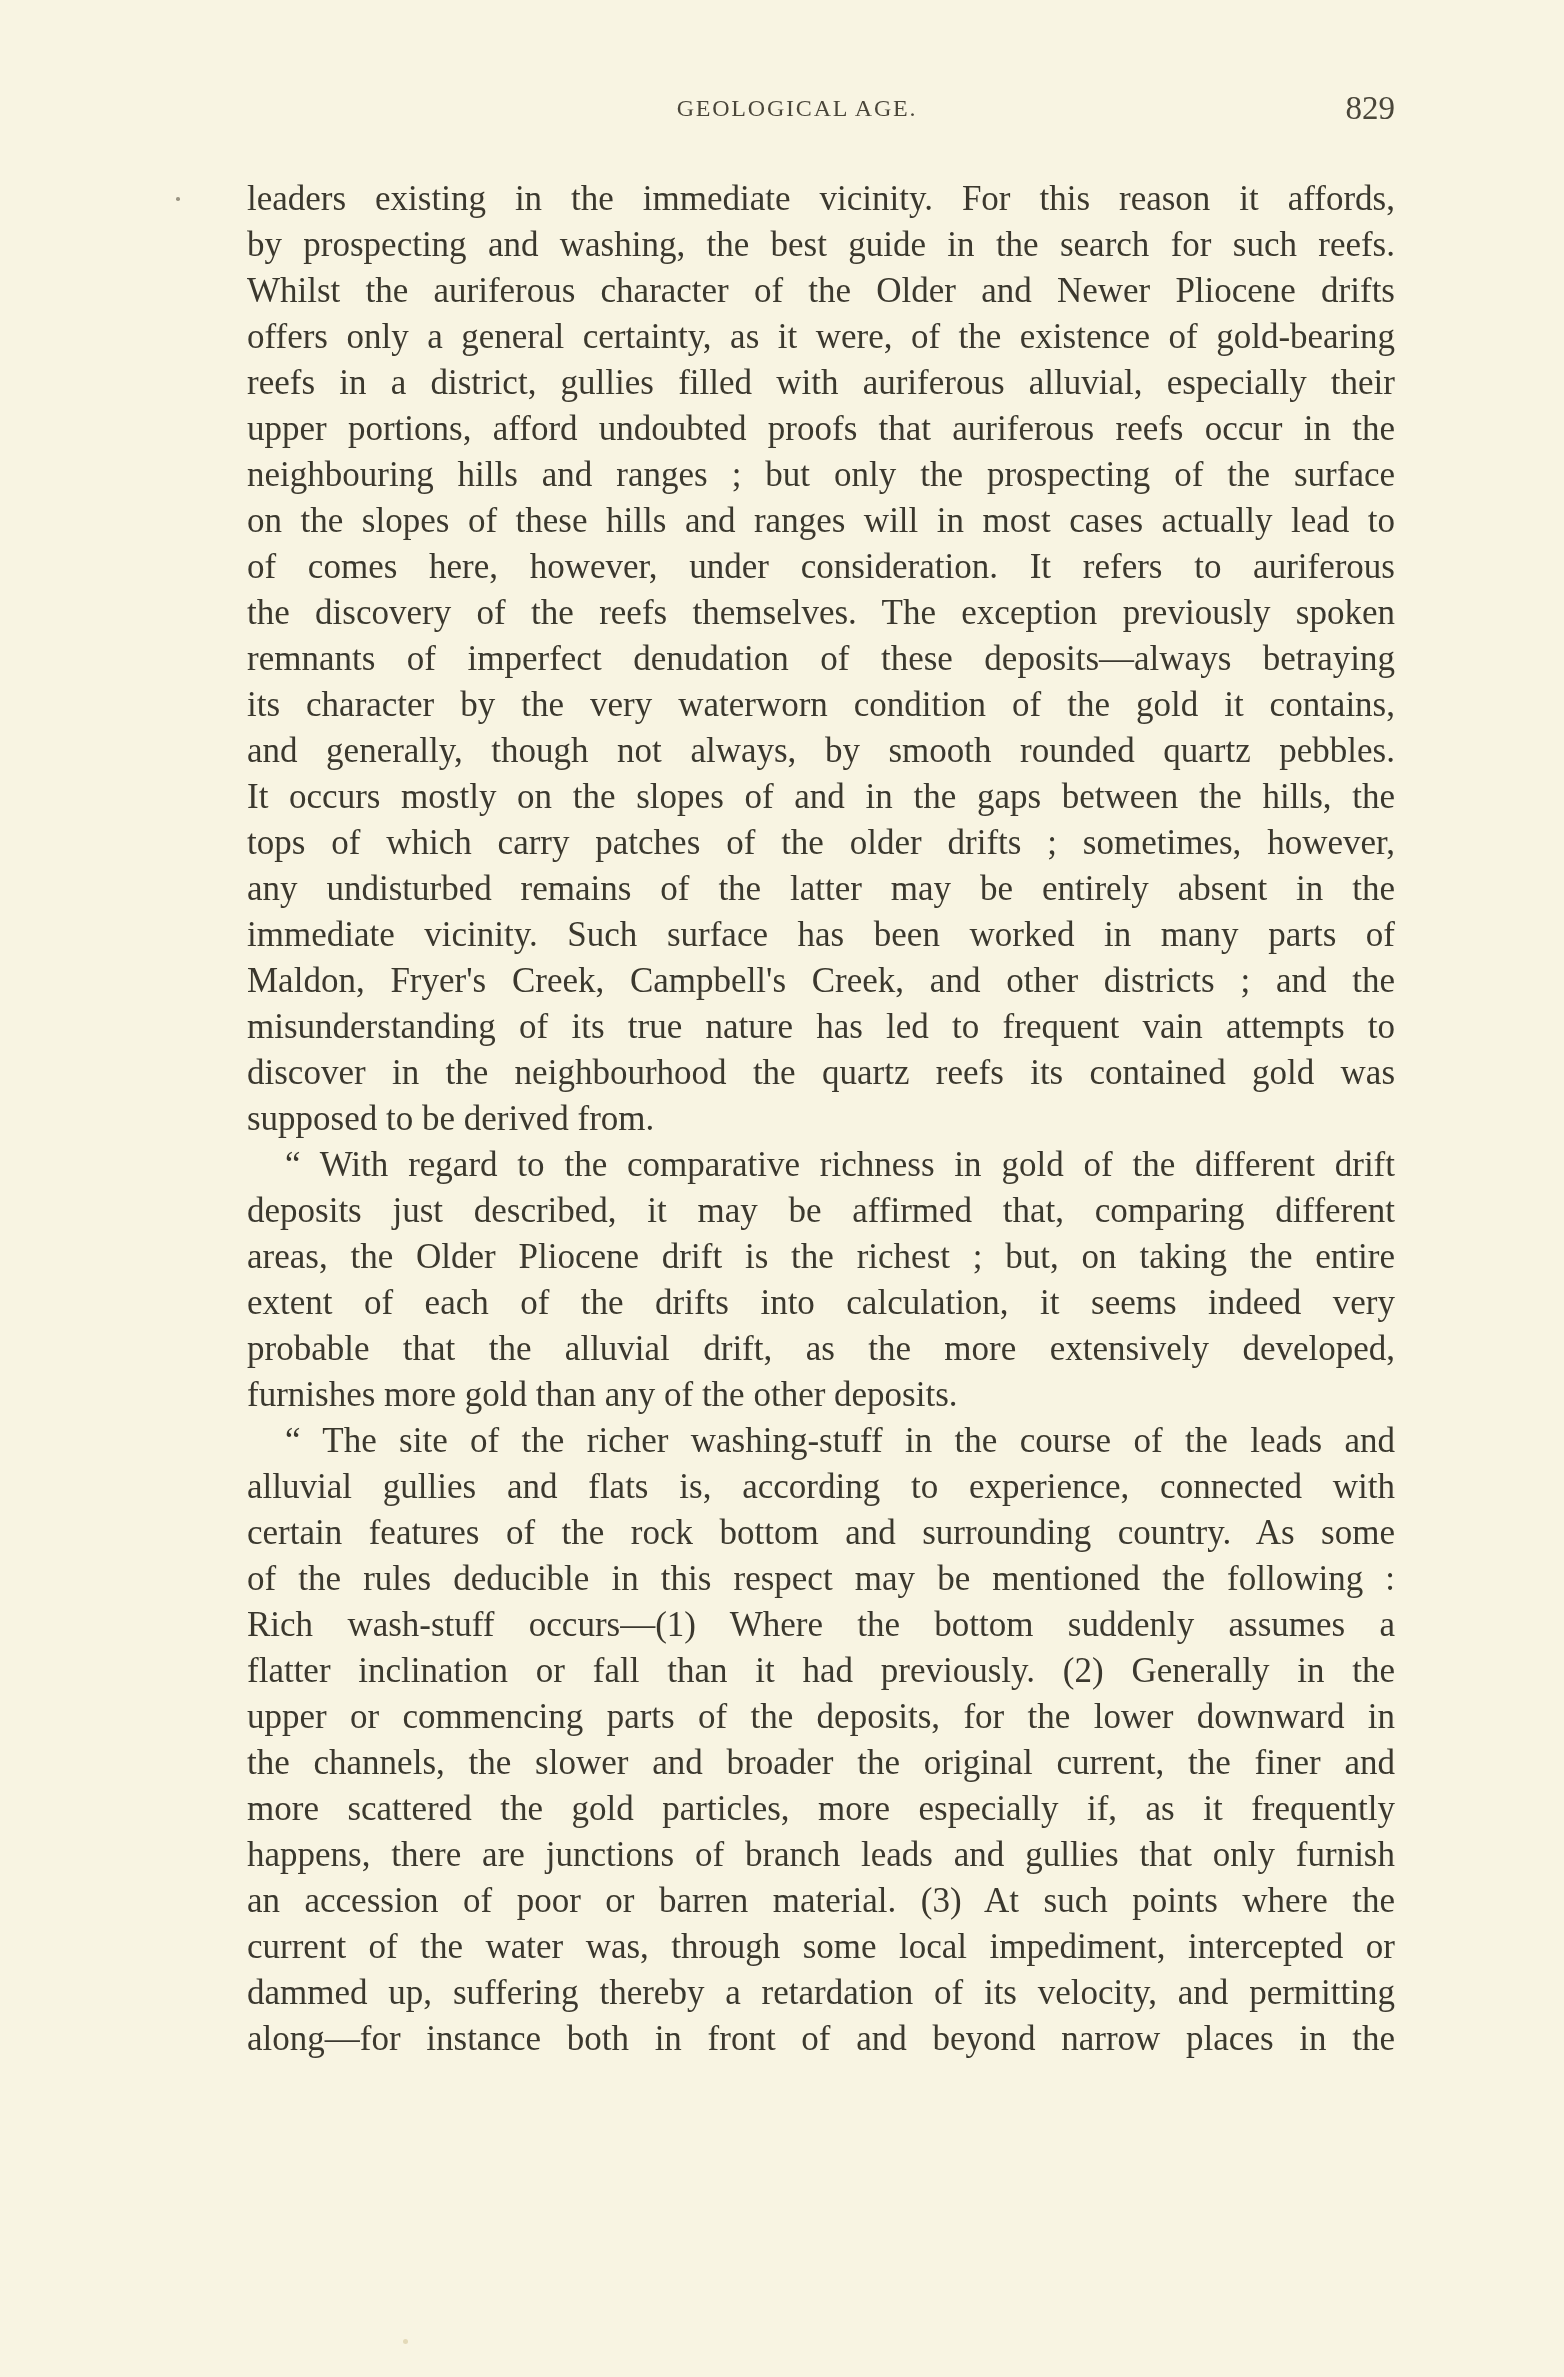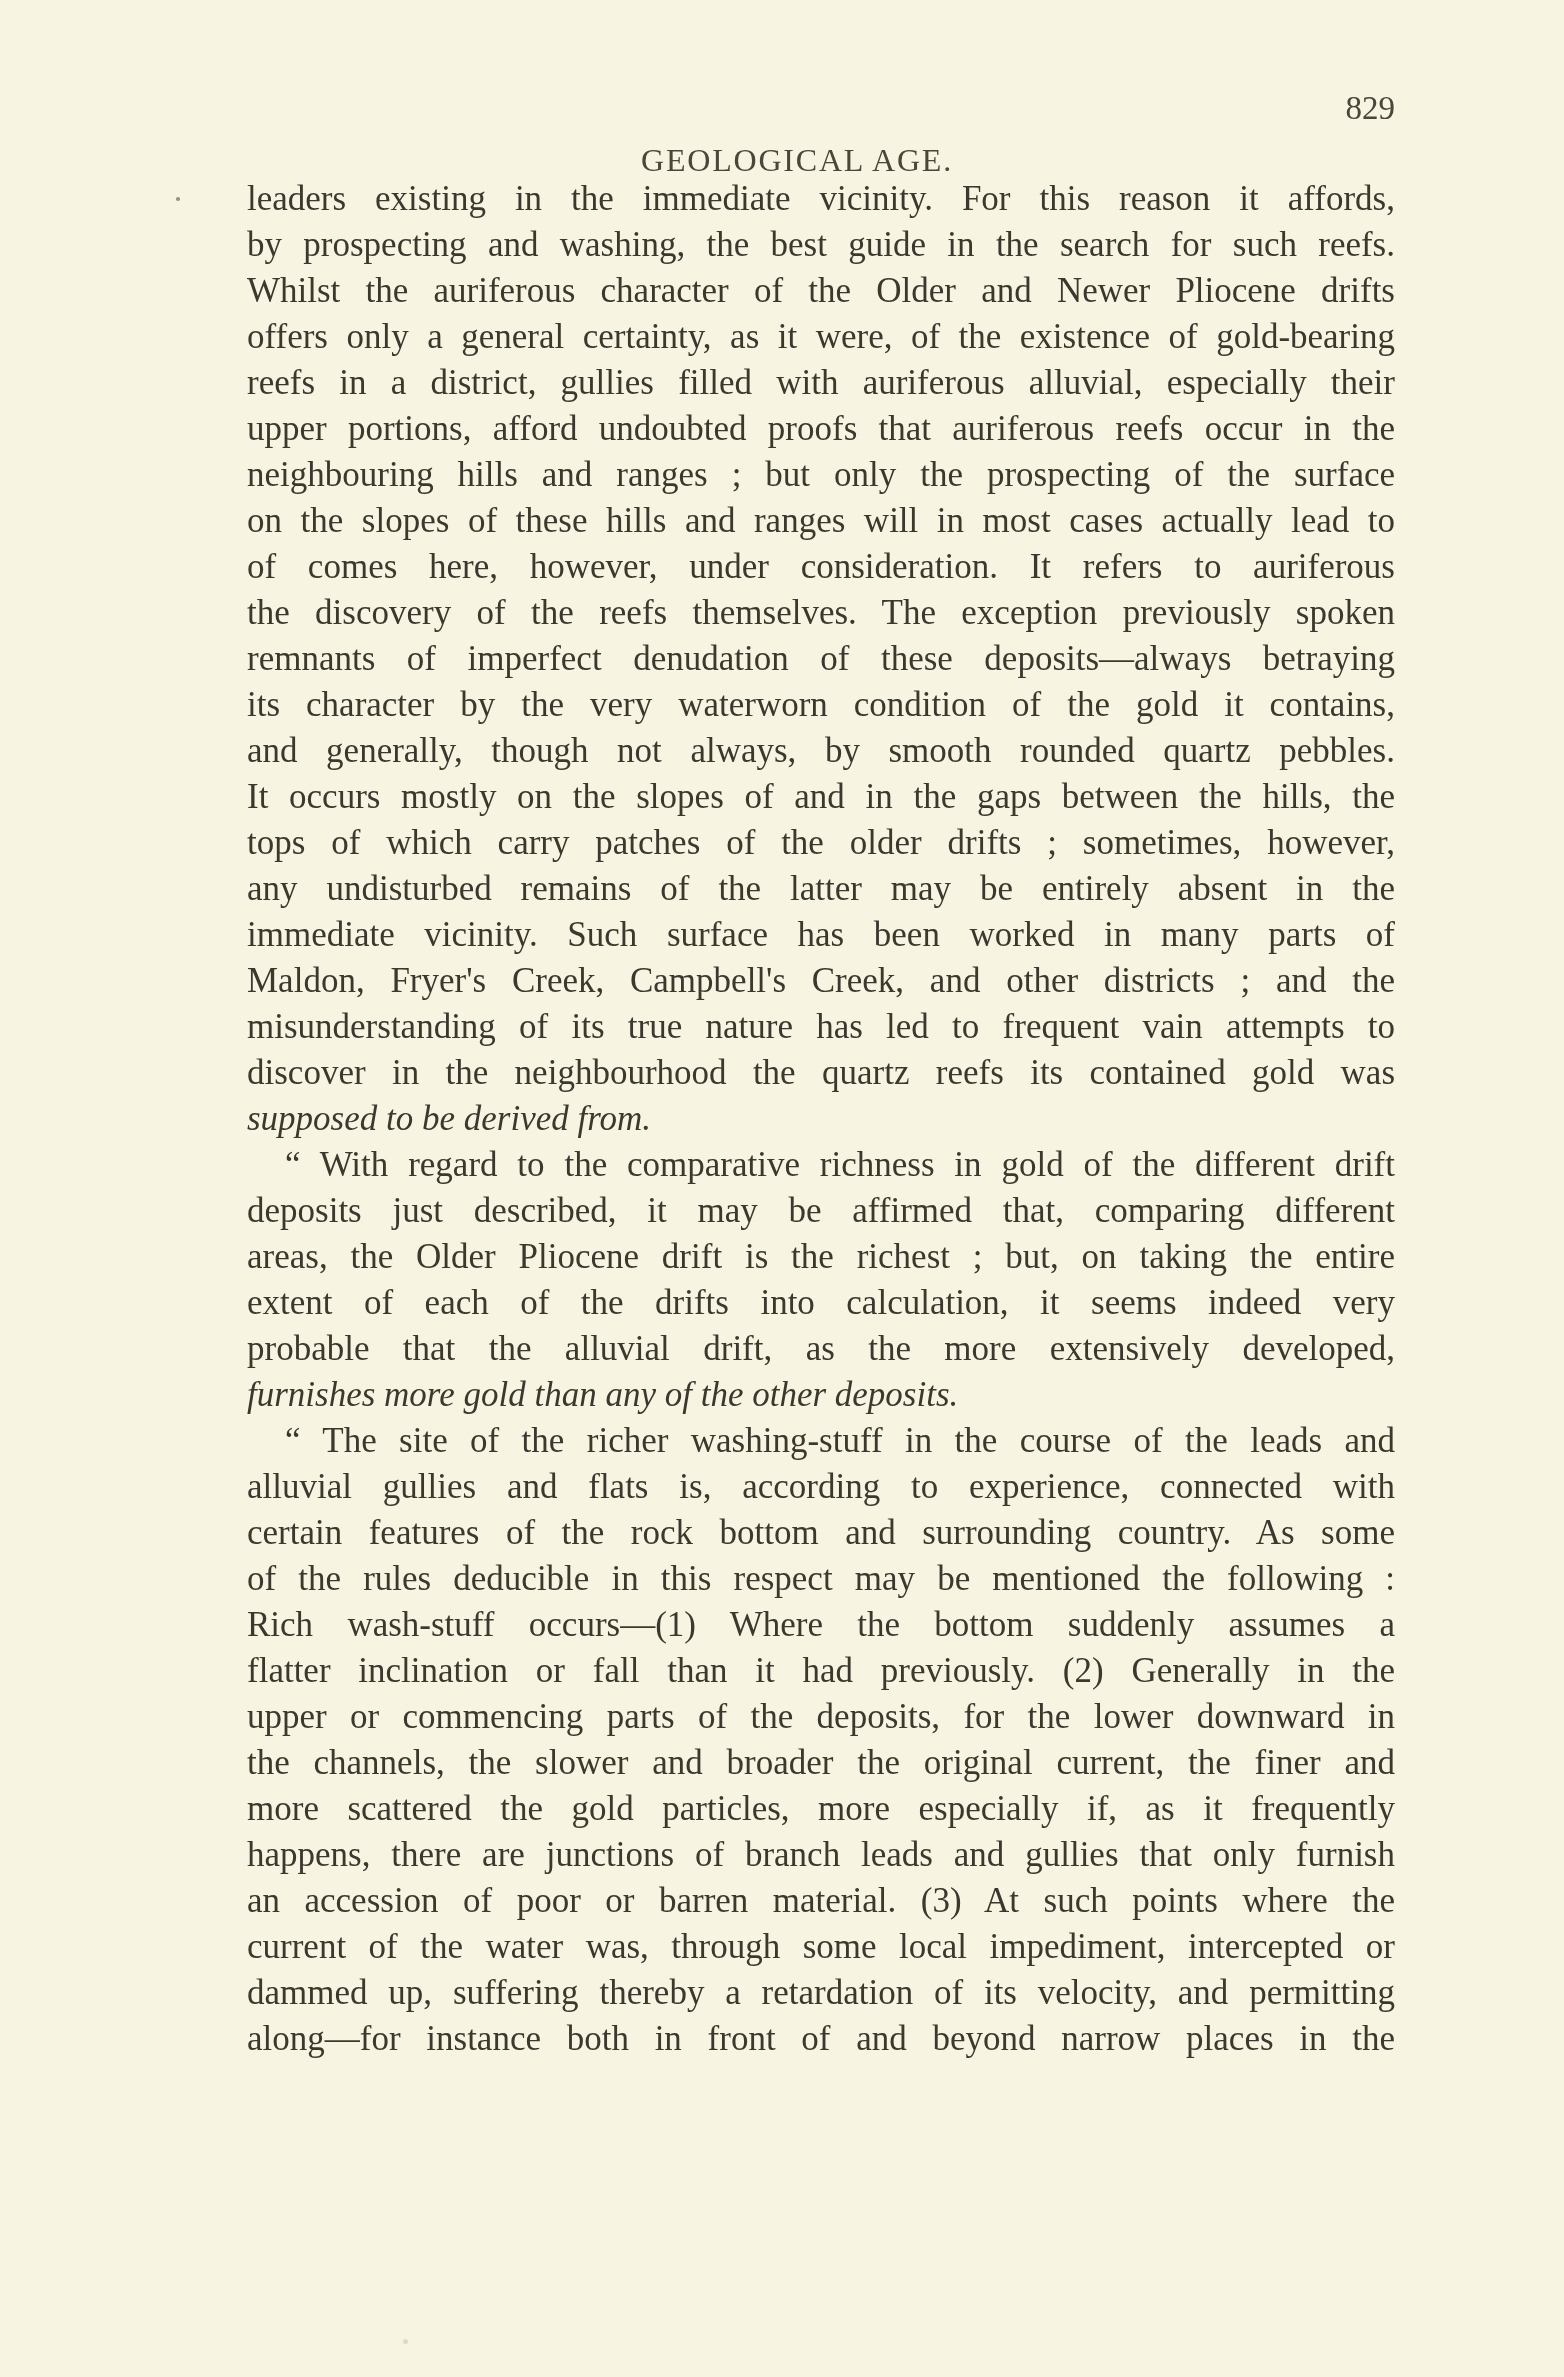--- a/index.html
+++ b/index.html
@@ -8,38 +8,38 @@
     background: #f8f4e2;
     position: relative; overflow: hidden;
     font-family: "Liberation Serif", "DejaVu Serif", serif;
     color: #3b382e;
   }
   .header {
     position: absolute; top: 90px; left: 199px; width: 1196px; height: 54px;
   }
   .running-head {
     position: absolute; left: 0; width: 100%; text-align: center;
-    top: 5.4px; font-size: 32px; letter-spacing: 1.8px; color: #4a463a; margin-top: 47px;
+    top: 5.4px; font-size: 24px; letter-spacing: 1.8px; color: #4a463a;
   }
   .page-number {
     position: absolute; right: 0; top: 0; font-size: 33px; color: #4a463a;
   }
   .margin-mark {
     position: absolute; left: 176px; top: 197px; width: 3.6px; height: 3.6px;
     background: #9a9583; border-radius: 50%;
   }
   .body-text {
     position: absolute; top: 176px; left: 199px; width: 1196px;
     font-size: 35px; line-height: 46px;
   }
   .line {
     display: block; height: 46px; white-space: nowrap;
     text-align: justify; text-align-last: justify; margin-left: 48px;
   }
-  .line.last { text-align-last: left; font-style: italic; }
+  .line.last { text-align-last: left; }
   .line.indent { padding-left: 38px; }
   .spot { position: absolute; width: 5.4px; height: 5.4px; border-radius: 50%; background: #e3d9b8; }
 </style>
 </head>
 <body>
 
 <div class="header">
   <div class="running-head">GEOLOGICAL AGE.</div>
   <div class="page-number">829</div>
 </div>

